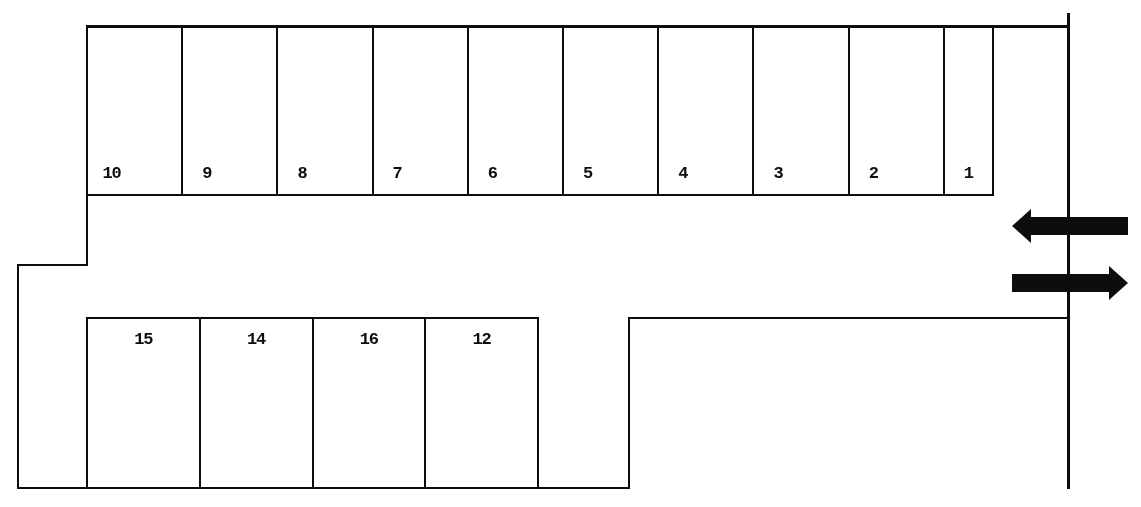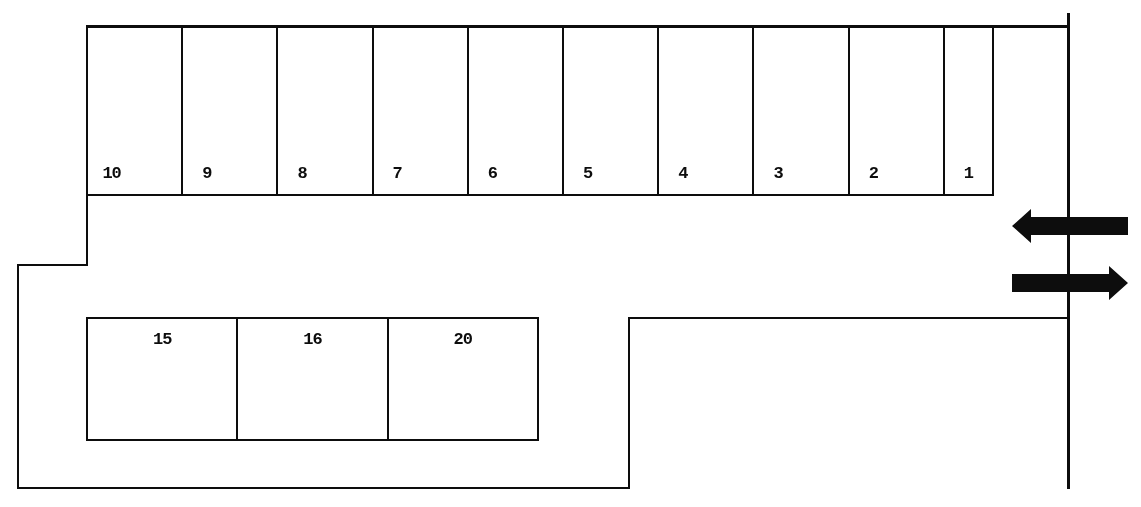--- a/index.html
+++ b/index.html
@@ -32,21 +32,21 @@
     left: 86px;
     top: 26px;
     width: 908px;
     height: 170px;
     gap: 46px;
   }
   .row-bottom {
     left: 86px;
     top: 317px;
     width: 453px;
-    height: 124px;
+    height: 172px;
   }
   .stall {
     flex: 1 1 0;
     display: flex;
     justify-content: center;
     box-sizing: border-box;
   }
   .stall + .stall {
     border-left: 2px solid #0d0d0d;
   }
@@ -115,24 +115,27 @@
     <div class="stall">
         <span class="num">1</span>
       </div>
   </div>
 
   <div class="row row-bottom">
     <div class="stall">
         <span class="num">15</span>
       </div>
     <div class="stall">
+        <span class="num">14</span>
+      </div>
+    <div class="stall">
         <span class="num">16</span>
       </div>
     <div class="stall">
-        <span class="num">20</span>
+        <span class="num">12</span>
       </div>
   </div>
 
   <svg class="arrow" style="left:1012px; top:208px;" width="116" height="36" viewBox="0 0 116 36">
     <polygon points="0,18 19,1 19,9 116,9 116,27 19,27 19,35" fill="#0d0d0d"></polygon>
   </svg>
 
   <svg class="arrow" style="left:1012px; top:265px;" width="116" height="36" viewBox="0 0 116 36">
     <polygon points="116,18 97,1 97,9 0,9 0,27 97,27 97,35" fill="#0d0d0d"></polygon>
   </svg>

